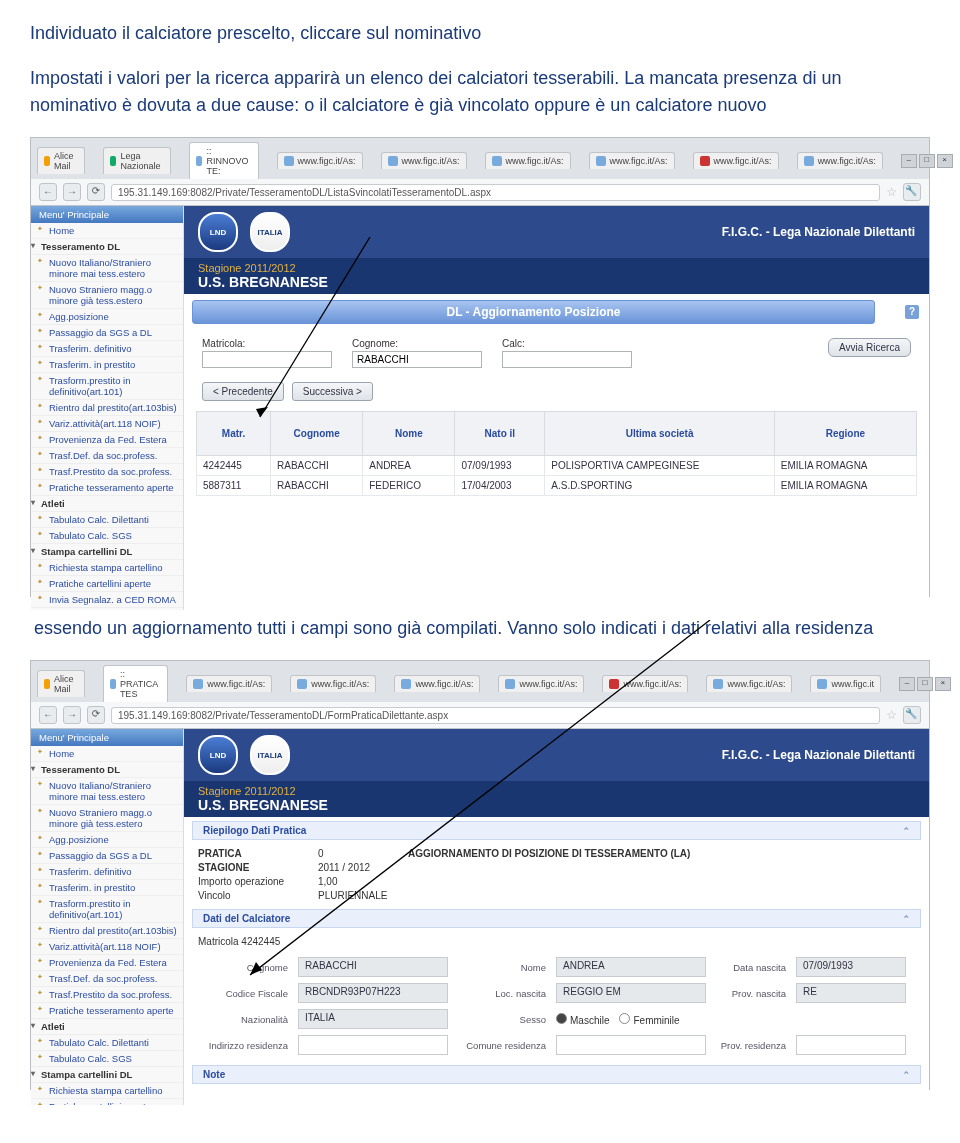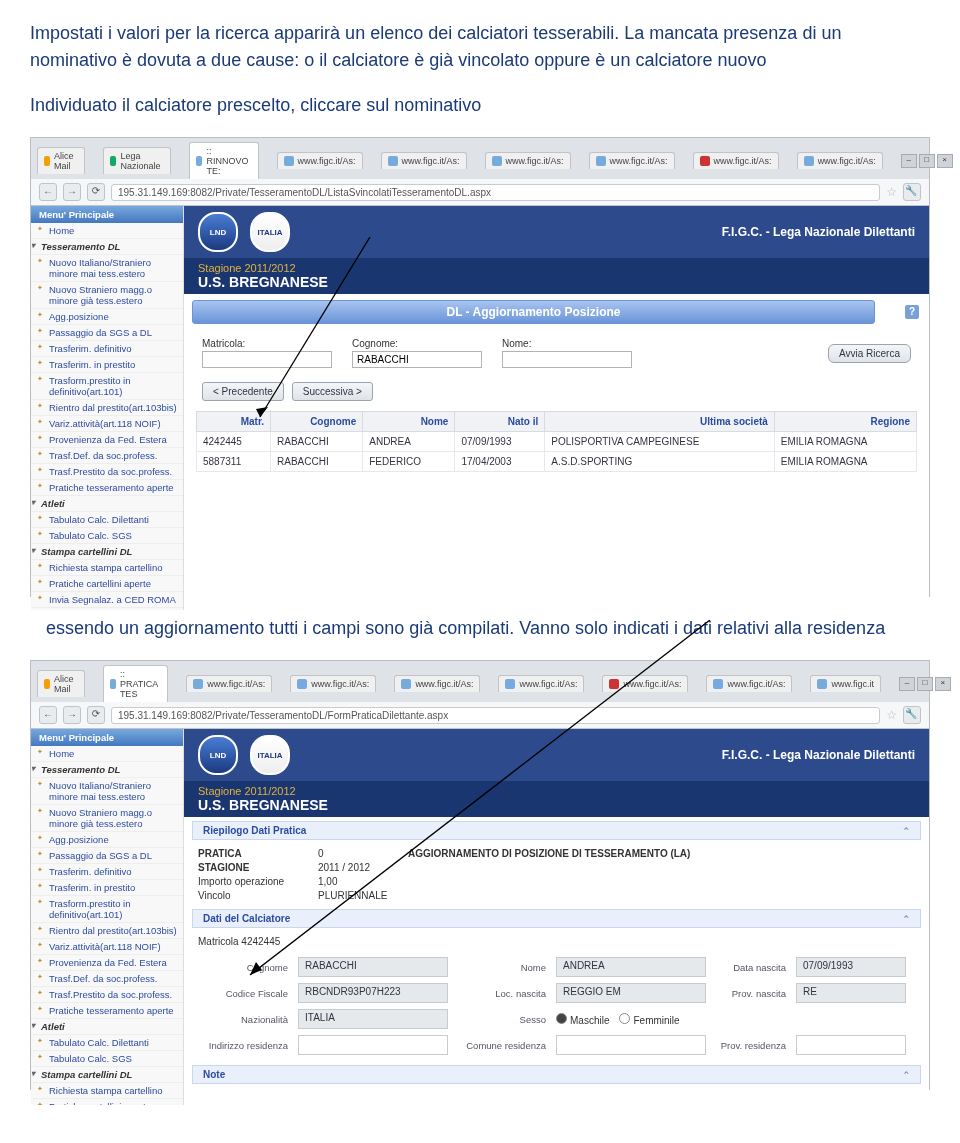--- a/index.html
+++ b/index.html
@@ -1,80 +1,80 @@
 <!DOCTYPE html>
 <html><head>
 <meta charset="utf-8">
 <style>
   body { margin:0; font-family: Arial, sans-serif; font-size:12px; background:#fff; color:#333; width:960px; }
   .page { padding:20px 30px; }
   .intro { font-size:18px; color:#1a3a7a; line-height:1.5; margin-bottom:18px; }
-  .intro2 { font-size:18px; color:#1a3a7a; line-height:1.5; margin:18px 16px; }
+  .intro2 { font-size:18px; color:#1a3a7a; line-height:1.5; margin:18px 4px; }
   .shot-wrap { position:relative; width:900px; height:440px; }
 
   
   .browser-chrome { background:#e8ecef; border:1px solid #b8bec4; }
   .tabs-row { display:flex; align-items:center; gap:18px; padding:4px 6px 0 6px; background:#dfe3e7; font-size:9px; }
   .btab { background:#f0f0f0; border:1px solid #c0c4c8; border-bottom:none; border-radius:3px 3px 0 0; padding:3px 6px; display:flex; align-items:center; gap:4px; color:#444; }
   .btab.active { background:#fff; }
   .favicon { width:10px; height:10px; border-radius:2px; display:inline-block; }
   .winctrl { margin-left:auto; display:flex; gap:2px; }
   .winbtn { width:14px; height:12px; background:#d0d4d8; border:1px solid #a8acb0; font-size:8px; text-align:center; line-height:10px; color:#333; }
   .addr-row { display:flex; align-items:center; gap:6px; padding:4px 8px; background:#f5f7f8; border-bottom:1px solid #c0c4c8; }
   .navbtn { width:16px; height:16px; background:#e8ecef; border:1px solid #c0c4c8; border-radius:3px; font-size:10px; text-align:center; line-height:14px; color:#555; }
   .addr { flex:1; background:#fff; border:1px solid #c8ccd0; border-radius:3px; padding:2px 6px; font-size:10px; color:#555; }
   .star { color:#bbb; font-size:12px; }
 
   
   .app { display:flex; background:#fff; }
   .sidebar { width:152px; background:#f8f8f8; border-right:1px solid #ddd; font-size:9.5px; }
-  .menu-hdr { background:linear-gradient(#77a8dd,#4478c0); color:#fff; padding:3px 8px; font-weight:bold; }
+  .menu-hdr { background:linear-gradient(#77a8dd,#4478c0); color:#fff; padding:3px 8px; font-weight:normal; }
   .menu-item { padding:2px 6px 2px 18px; color:#2a4ba0; border-bottom:1px solid #eee; position:relative; }
-  .menu-item.bold { font-weight:bold; color:#333; padding-left:10px;font-style:italic; }
+  .menu-item.bold { font-weight:bold; color:#333; padding-left:10px; }
   .menu-item::before { content:"✦"; color:#c0902a; position:absolute; left:6px; font-size:7px; }
   .menu-item.bold::before { content:"▾"; color:#666; left:0; font-size:8px; }
 
   .content { flex:1; position:relative; }
   .header-strip { background:#2d4b8c; color:#fff; padding:6px 14px; font-weight:bold; display:flex; align-items:center; gap:12px; }
   .logo-badge { width:36px; height:36px; border-radius:18px; background:linear-gradient(#4a7dd4,#1b3a80); border:2px solid #fff; display:flex; align-items:center; justify-content:center; color:#fff; font-size:8px; text-align:center; }
   .sub-strip { background:#1a3670; color:#cfe; padding:4px 14px; font-size:11px; }
   .sub-strip .season { color:#e0b040; font-weight:normal; }
   .sub-strip .team { color:#fff; font-weight:bold; font-size:14px; }
 
   .panel-title { background:linear-gradient(#a8c4f0,#6a94d8); color:#fff; font-weight:bold; padding:4px 12px; margin:6px 8px; border:1px solid #6a94d8; border-radius:3px; text-align:center; }
-  .search-row { display:flex; gap:20px; padding:8px 18px; align-items:center; font-size:10px; }
+  .search-row { display:flex; gap:20px; padding:8px 18px; align-items:flex-start; font-size:10px; }
   .field-col { display:flex; flex-direction:column; gap:2px; }
   .field-col input { border:1px solid #b0b4b8; padding:2px 4px; font-size:10px; width:120px; }
   .btn { background:linear-gradient(#f4f6f8,#dfe3e8); border:1px solid #9aa4b0; border-radius:3px; padding:3px 10px; font-size:10px; color:#334; cursor:pointer; }
   .pag-row { padding:6px 18px; display:flex; gap:8px; }
 
   table.results { border-collapse:collapse; width:calc(100% - 24px); margin:4px 12px; font-size:10px; }
-  table.results th { background:#f0f2f5; border:1px solid #d8dce0; padding:4px 6px; text-align:right; color:#2a4ba0; font-weight:bold; }
+  table.results th { background:#f0f2f5; border:1px solid #d8dce0; padding:16px 6px; text-align:center; color:#2a4ba0; font-weight:bold; }
   table.results td { border:1px solid #e6e9ec; padding:4px 6px; color:#334; }
 
   
   .panel-sub { background:#eaf0fb; border:1px solid #c8d6ee; padding:3px 10px; margin:4px 8px; color:#2a4ba0; font-weight:bold; font-size:10px; display:flex; justify-content:space-between; align-items:center; }
   .chev { color:#7a94c8; font-size:9px; }
   .formgrid { display:grid; grid-template-columns: 90px 150px 88px 150px 70px 110px; gap:6px 10px; padding:6px 14px; font-size:10px; align-items:center; }
   .formgrid .lbl { text-align:right; color:#556; font-size:9.5px; }
   .formgrid .val { background:#e6e9ec; border:1px solid #c8ccd0; padding:2px 6px; color:#334; min-height:14px; }
   .formgrid .val.empty { background:#fff; min-height:14px; }
   .radio-pair { display:flex; gap:10px; align-items:center; }
   .radio-dot { width:9px; height:9px; border:1px solid #888; border-radius:50%; display:inline-block; margin-right:3px; }
   .radio-dot.sel { background:#444; }
   .help-icon { width:14px; height:14px; background:#7aa0d8; color:#fff; border-radius:2px; font-size:10px; text-align:center; line-height:14px; font-weight:bold; }
 
   svg.arrow { position:absolute; pointer-events:none; }
 </style>
 </head>
 <body>
 
 <div class="page">
+  <div class="intro">Individuato il calciatore prescelto, cliccare sul nominativo</div>
   <div class="intro">Impostati i valori per la ricerca apparirà un elenco dei calciatori tesserabili. La mancata presenza di un nominativo è dovuta a due cause: o il calciatore è già vincolato oppure è un calciatore nuovo</div>
-  <div class="intro">Individuato il calciatore prescelto, cliccare sul nominativo</div>
 
   <div class="shot-wrap" style="height:460px;">
     <div class="browser-chrome" style="position:absolute; inset:0;">
 
       <div class="tabs-row">
         <div class="btab">
             <span class="favicon" style="background:#f3a007"></span>
             <span>Alice Mail</span>
           </div>
         <div class="btab">
@@ -171,21 +171,21 @@
           <div class="search-row">
             <div class="field-col">
               <span>Matricola:</span>
               <input value="" style="">
             </div>
             <div class="field-col">
               <span>Cognome:</span>
               <input value="RABACCHI" style="">
             </div>
             <div class="field-col">
-              <span>Nome:</span>
+              <span>Calc:</span>
               <input value="" style="">
             </div>
             <button class="btn" style="margin-left:auto;border-radius:6px;">Avvia Ricerca</button>
           </div>
 
           <div class="pag-row">
             <button class="btn">&lt; Precedente</button>
             <button class="btn">Successiva &gt;</button>
           </div>
 

